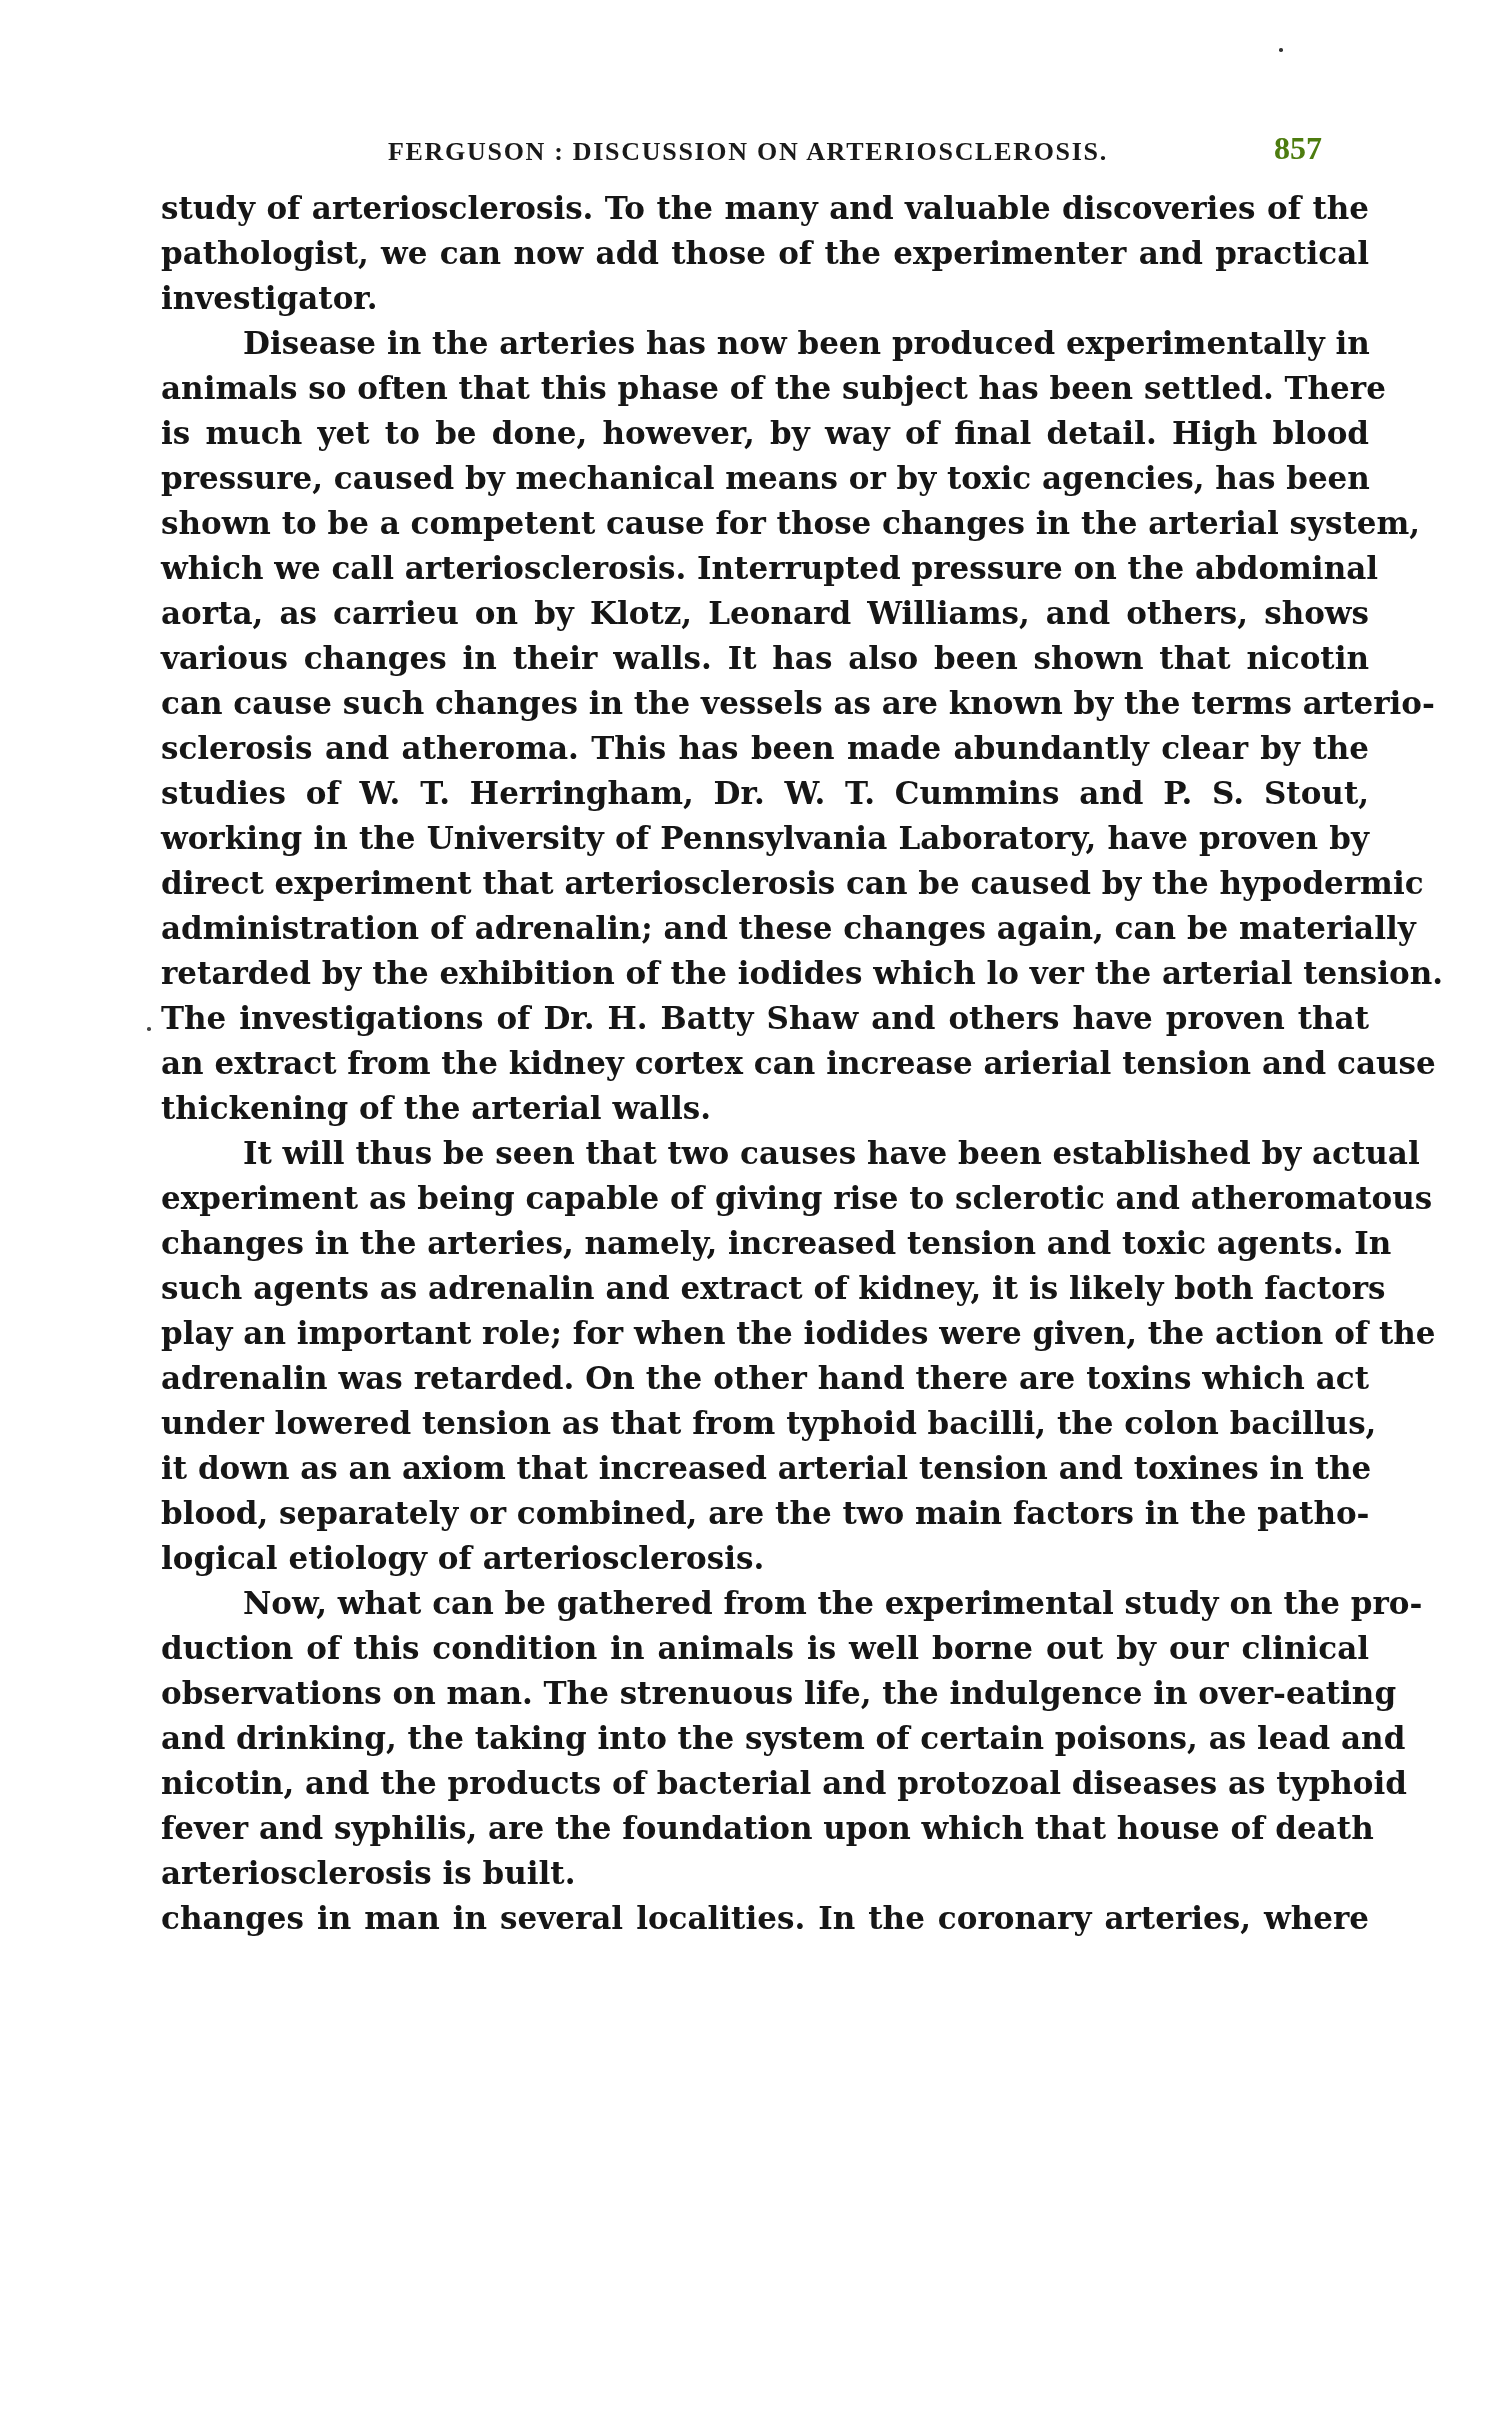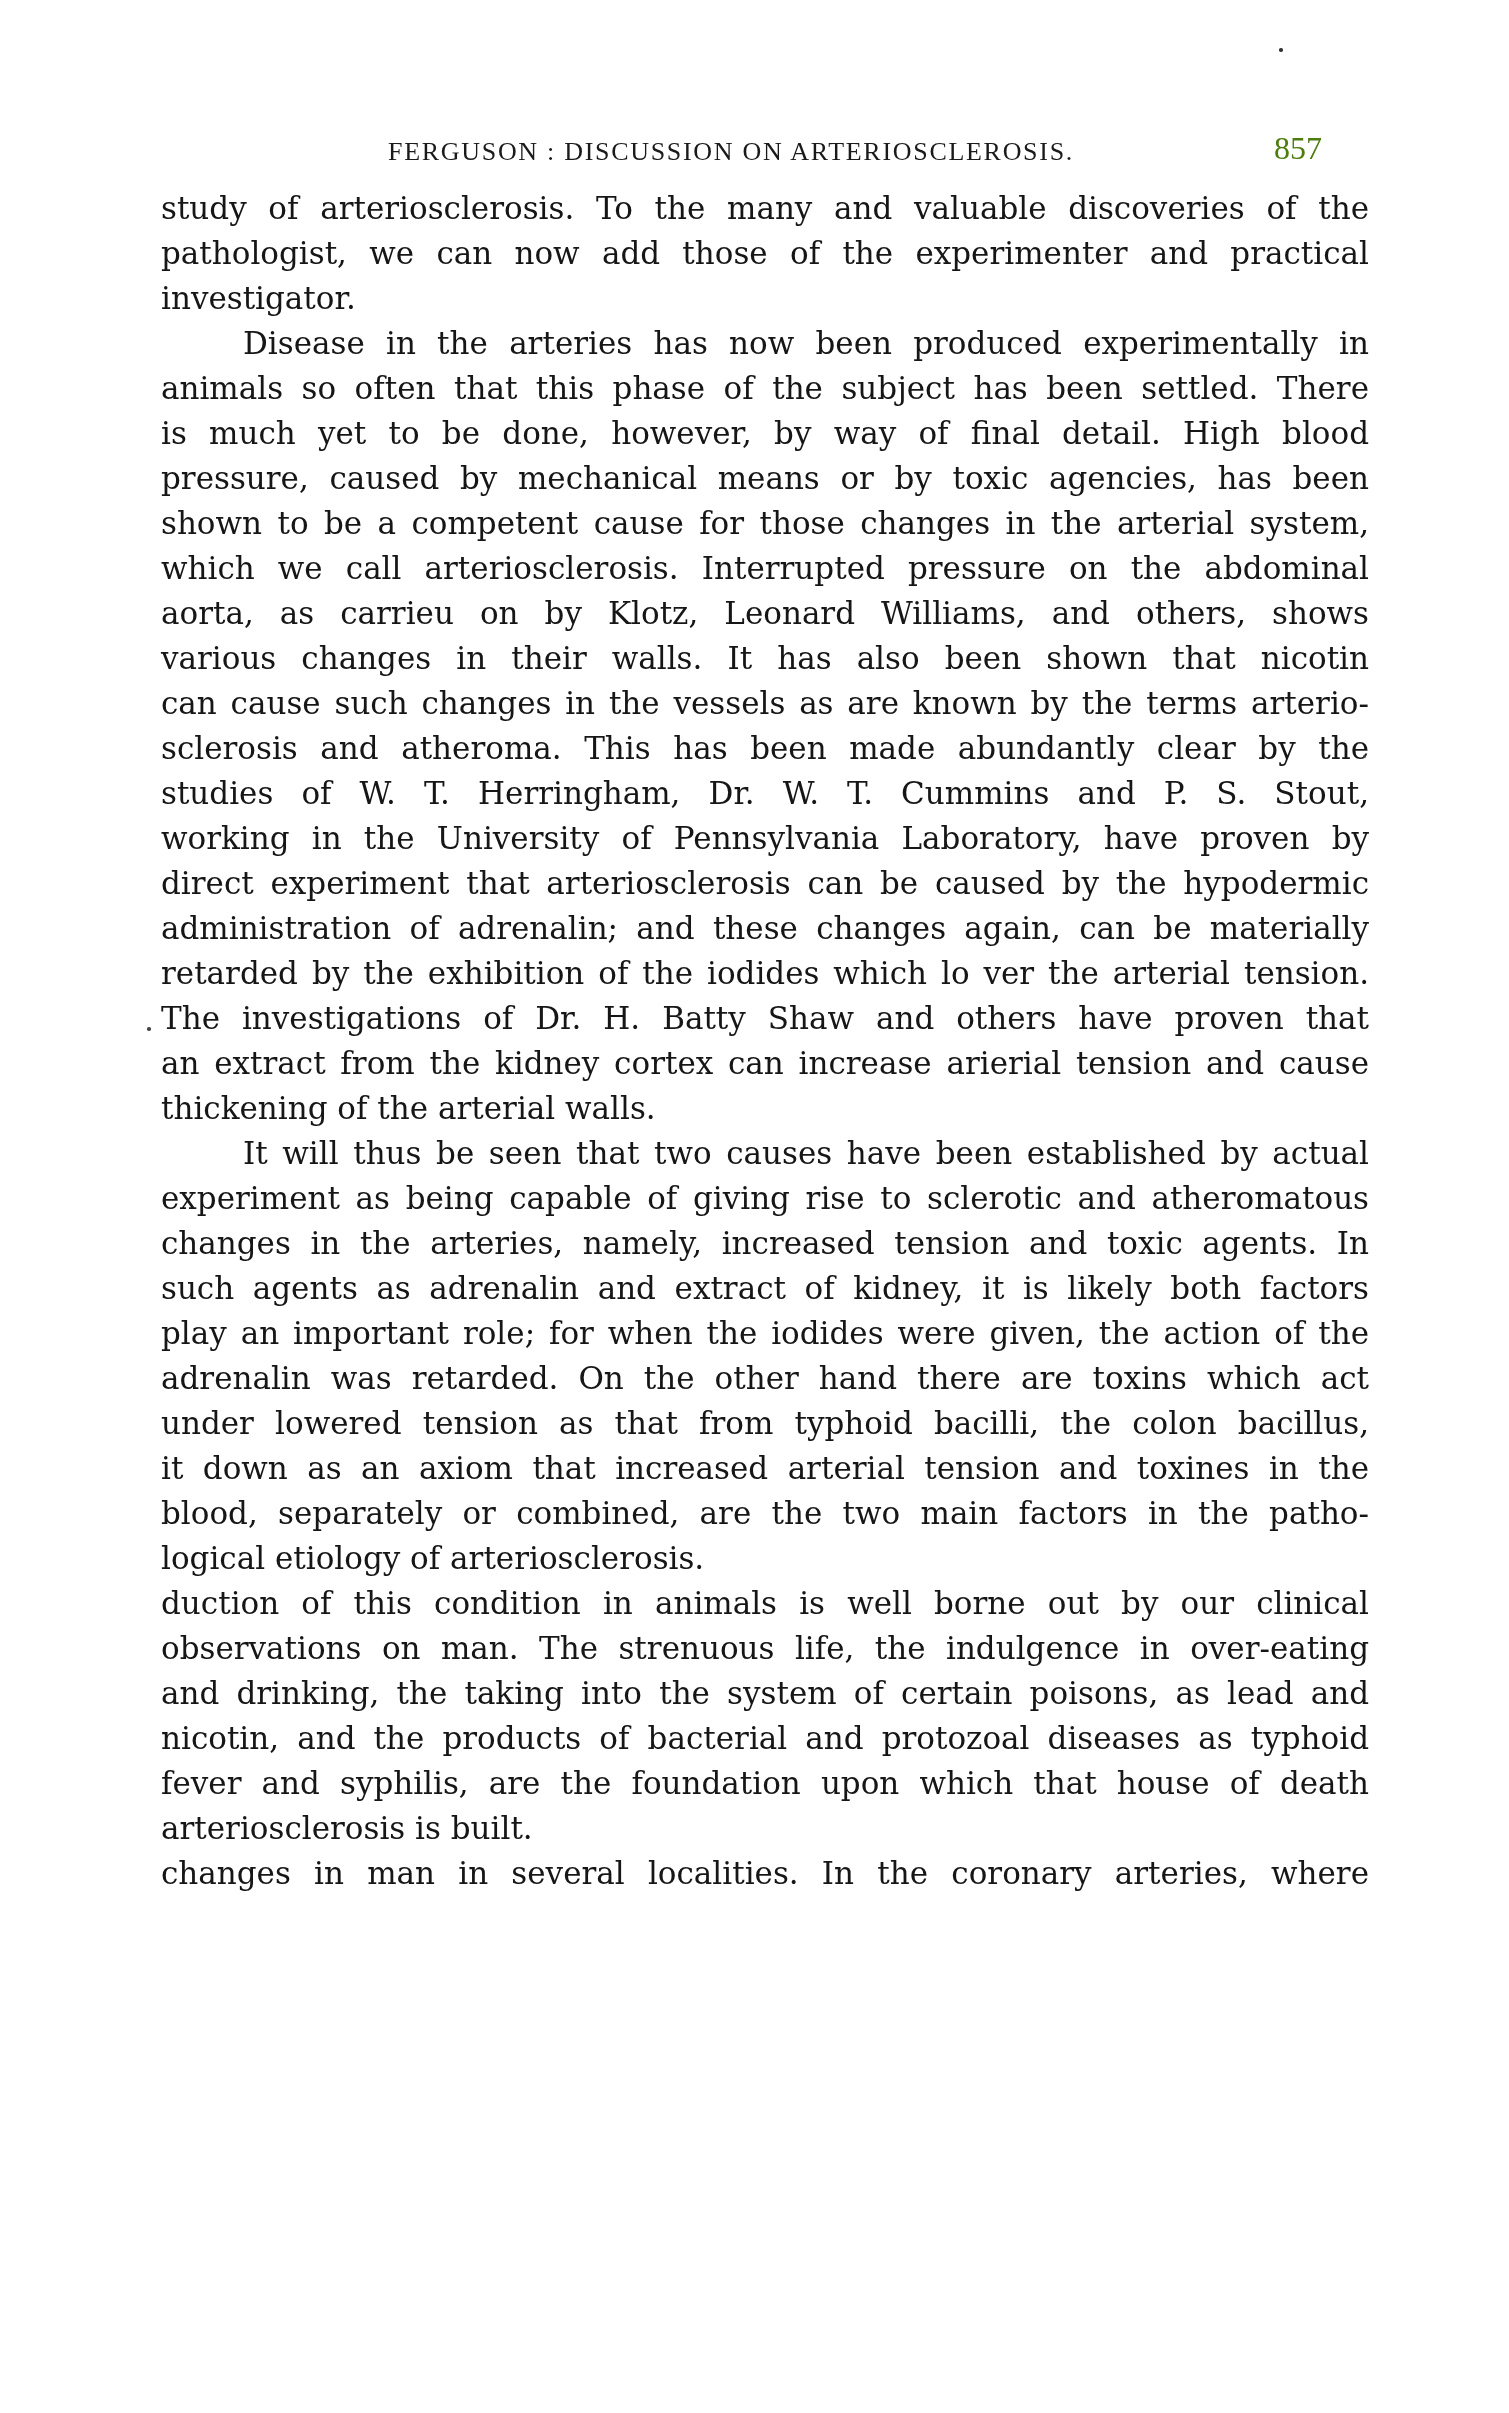--- a/index.html
+++ b/index.html
@@ -14,20 +14,21 @@
       overflow: hidden;
       color: #161616;
       font-family: "DejaVu Serif", "Liberation Serif", serif;
     }
     .page {
       position: absolute;
       left: 0;
       top: 0;
       width: 1509px;
       height: 2413px;
+      font-weight: bold;
     }
     .running-head {
       position: absolute;
       top: 137px;
       left: 388px;
       width: 789px;
       font-family: "Liberation Serif", "DejaVu Serif", serif;
       font-size: 26px;
       letter-spacing: 1.7px;
       text-transform: uppercase;
@@ -122,20 +123,21 @@
         <span class="line">changes in the arteries, namely, increased tension and toxic agents.  In</span>
         <span class="line">such agents as adrenalin and extract of kidney, it is likely both factors</span>
         <span class="line">play an important role; for when the iodides were given, the action of the</span>
         <span class="line">adrenalin was retarded.  On the other hand there are toxins which act</span>
         <span class="line">under lowered tension as that from typhoid bacilli, the colon bacillus,</span>
         <span class="line">it down as an axiom that increased arterial tension and toxines in the</span>
         <span class="line">blood, separately or combined, are the two main factors in the patho-</span>
         <span class="line last">logical etiology of arteriosclerosis.</span>
       </div>
       <div class="paragraph">
+        <span class="line indent">Now, what can be gathered from the experimental study on the pro-</span>
         <span class="line">duction of this condition in animals is well borne out by our clinical</span>
         <span class="line">observations on man.  The strenuous life, the indulgence in over-eating</span>
         <span class="line">and drinking, the taking into the system of certain poisons, as lead and</span>
         <span class="line">nicotin, and the products of bacterial and protozoal diseases as typhoid</span>
         <span class="line">fever and syphilis, are the foundation upon which that house of death</span>
         <span class="line last">arteriosclerosis is built.</span>
       </div>
       <div class="paragraph">
         <span class="line">changes in man in several localities.  In the coronary arteries, where</span>
       </div>

